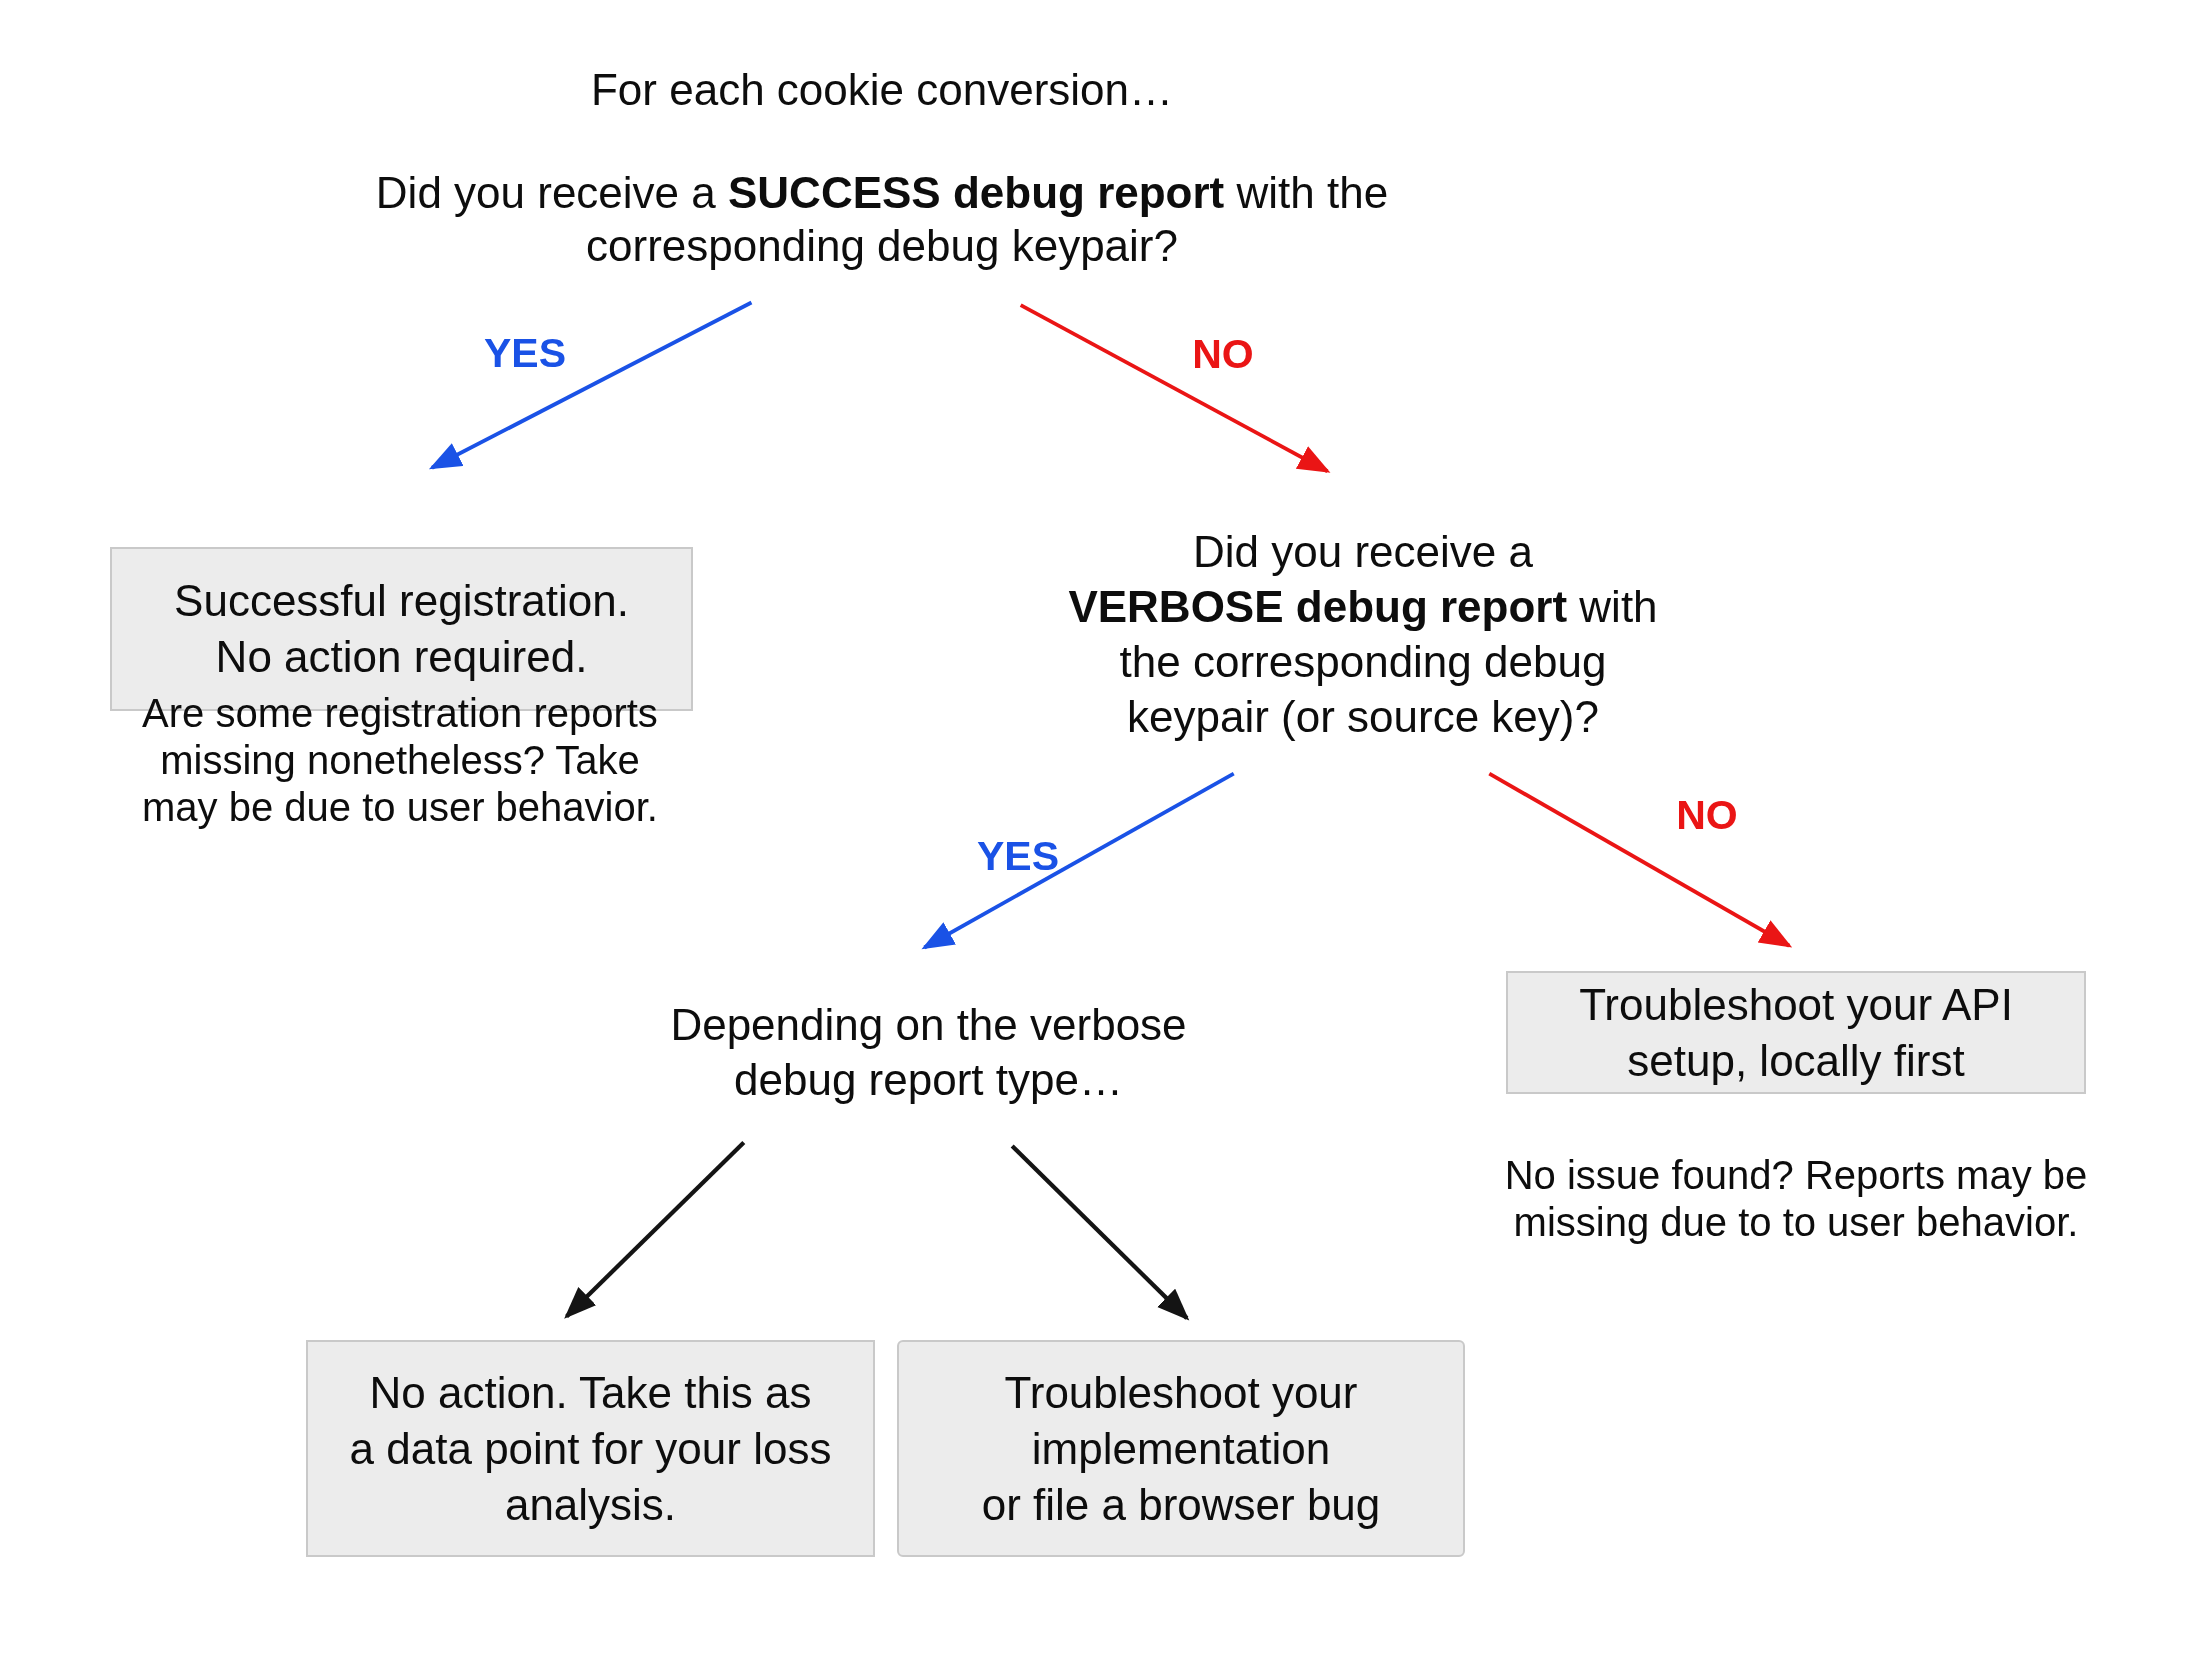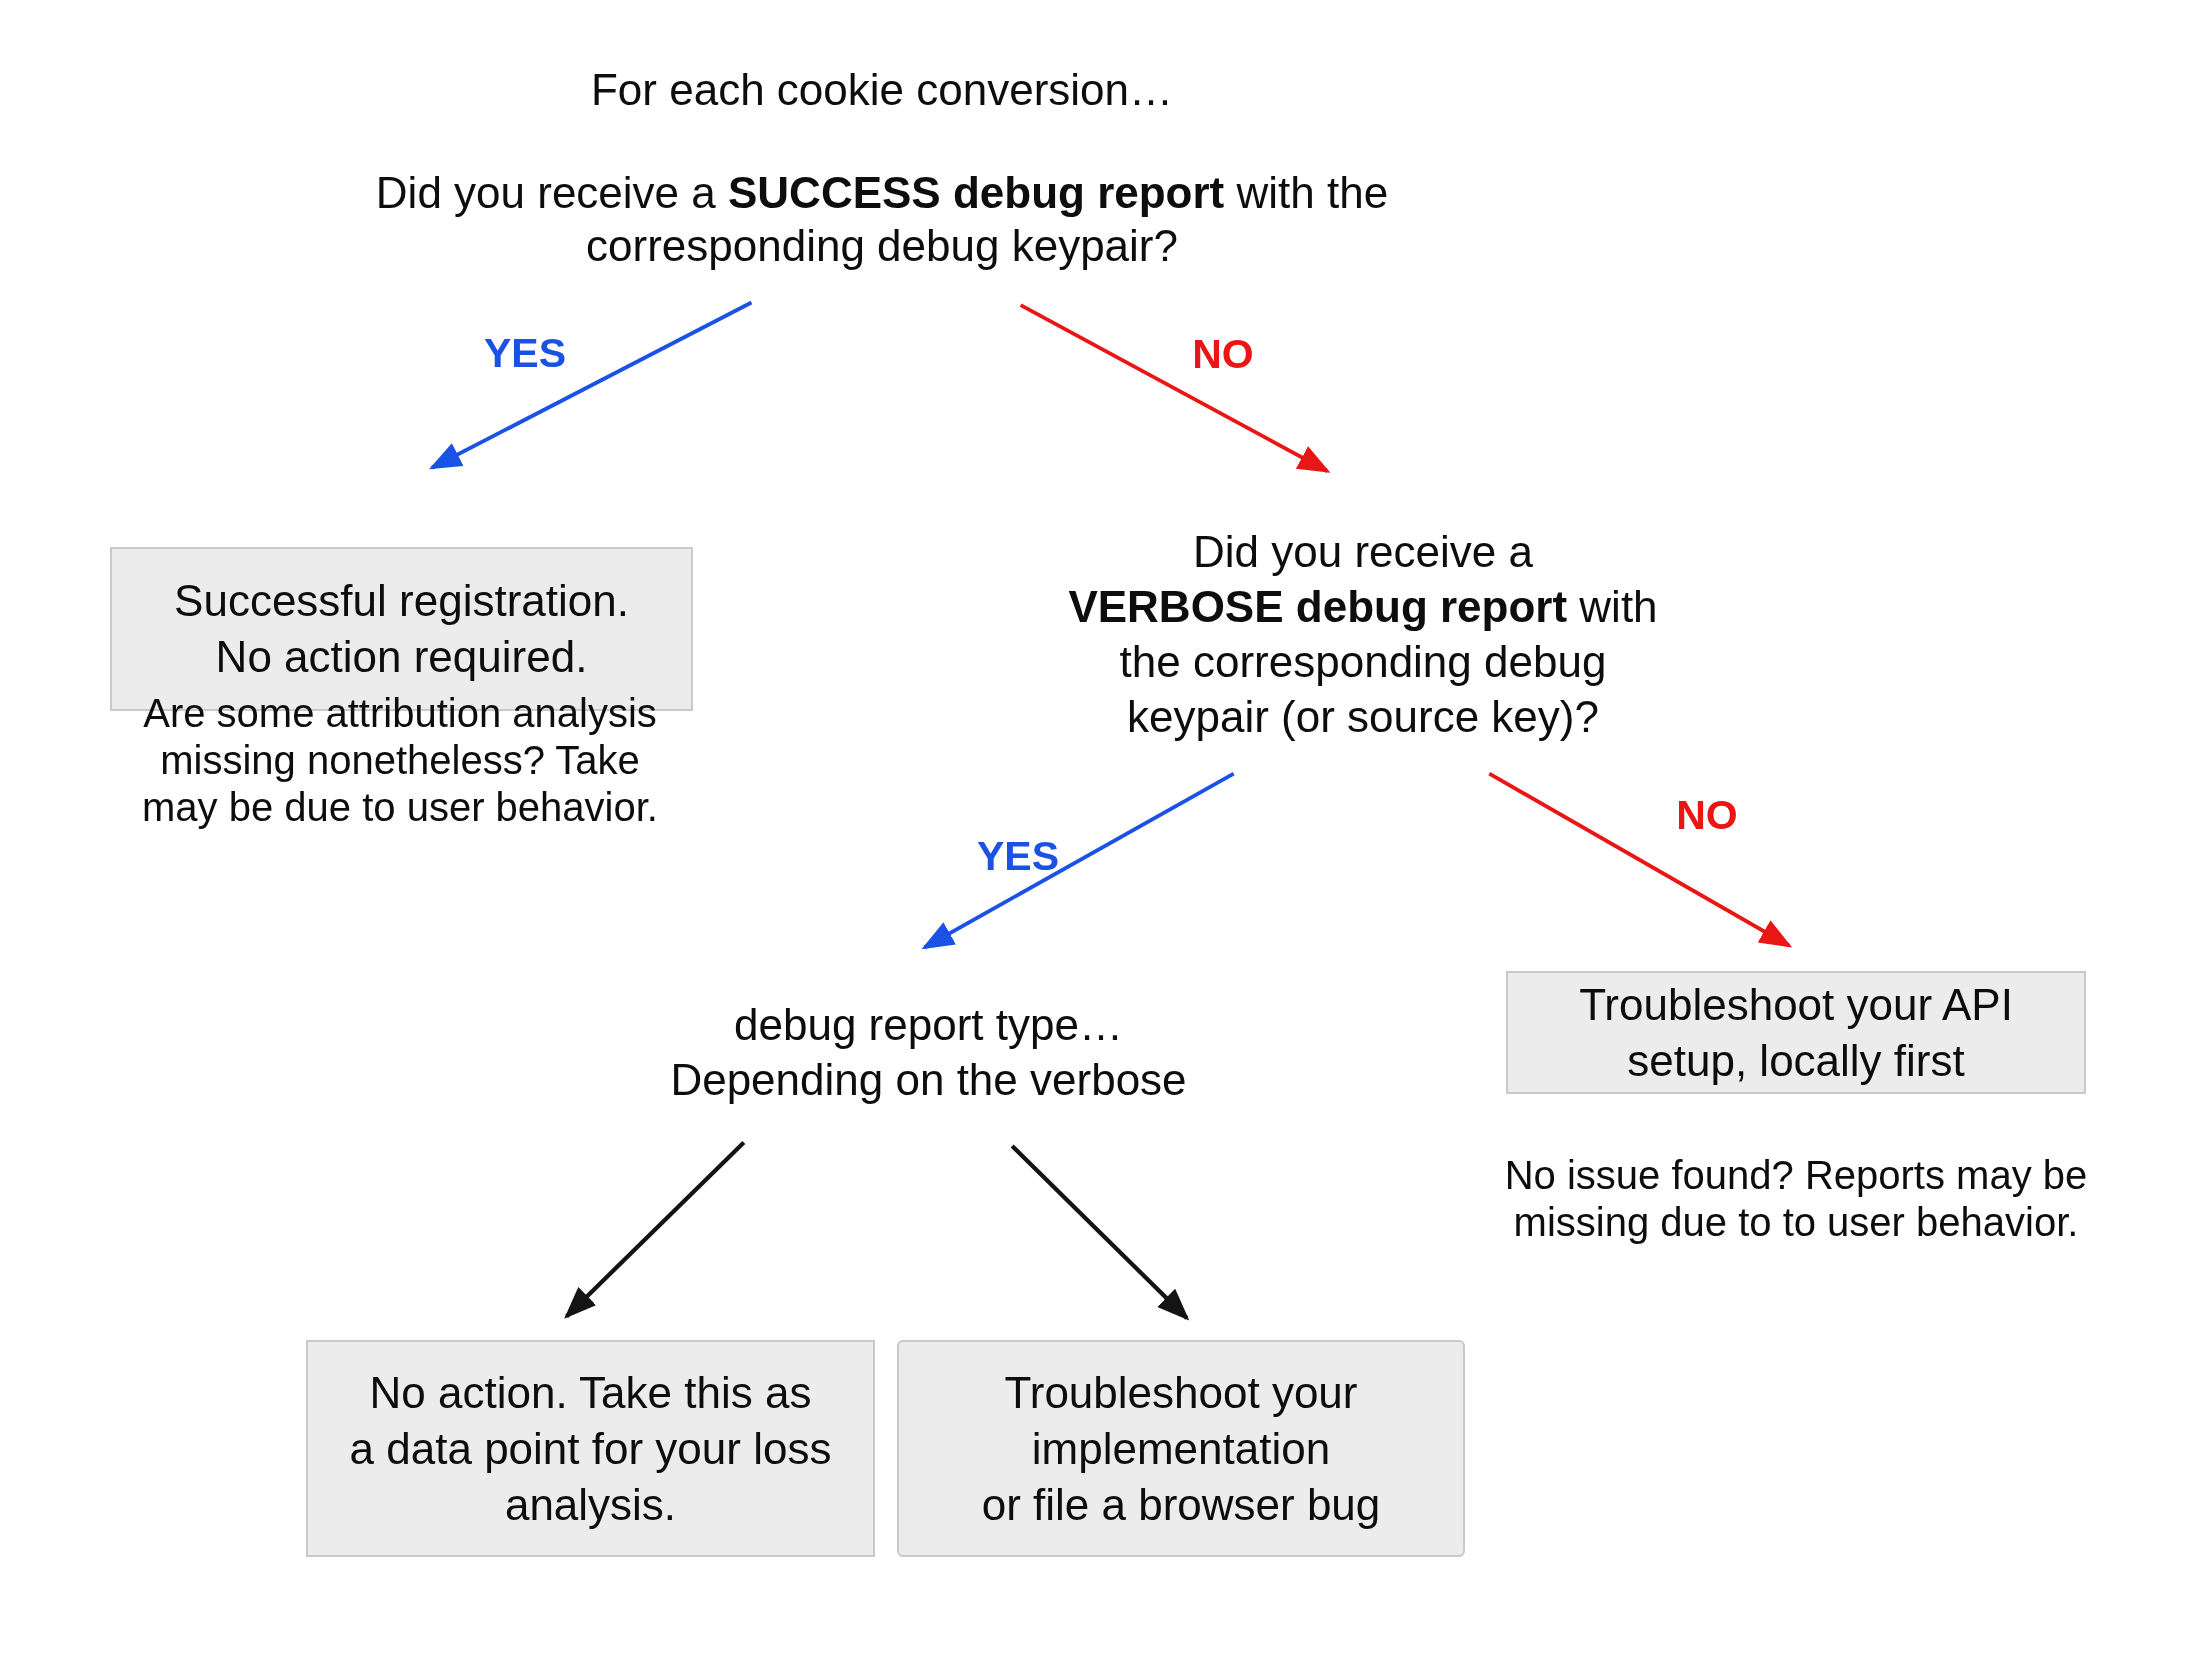--- a/index.html
+++ b/index.html
@@ -83,38 +83,38 @@
   </div>
 
   <div class="abs label yes" style="left:440px;top:319px;">YES</div>
   <div class="abs label no" style="left:1138px;top:320px;">NO</div>
 
   <div class="abs gbox boxtext" style="left:110px;top:501px;width:583px;height:164px;margin-top:46px;">
     <div>Successful registration.</div>
     <div>No action required.</div>
   </div>
   <div class="abs center-text note" style="left:102px;top:690px;width:596px;">
-    <div>Are some attribution analysis</div>
+    <div>Are some registration reports</div>
     <div>missing nonetheless? Take</div>
     <div>may be due to user behavior.</div>
   </div>
 
   <div class="abs center-text q2" style="left:937px;top:524px;width:852px;">
     <div>Did you receive a</div>
     <div><b>VERBOSE debug report</b><span> with</span></div>
     <div>the corresponding debug</div>
     <div>keypair (or source key)?</div>
   </div>
 
   <div class="abs label yes" style="left:933px;top:822px;">YES</div>
   <div class="abs label no" style="left:1622px;top:781px;">NO</div>
 
   <div class="abs center-text q2" style="left:545px;top:997px;width:767px;line-height:55px;">
+    <div>Depending on the verbose</div>
     <div>debug report type…</div>
-    <div>Depending on the verbose</div>
   </div>
 
   <div class="abs gbox boxtext" style="left:1506px;top:971px;width:580px;height:123px;">
     <div>Troubleshoot your API</div>
     <div>setup, locally first</div>
   </div>
   <div class="abs center-text note" style="left:1472px;top:1152px;width:648px;">
     <div>No issue found? Reports may be</div>
     <div>missing due to to user behavior.</div>
   </div>

